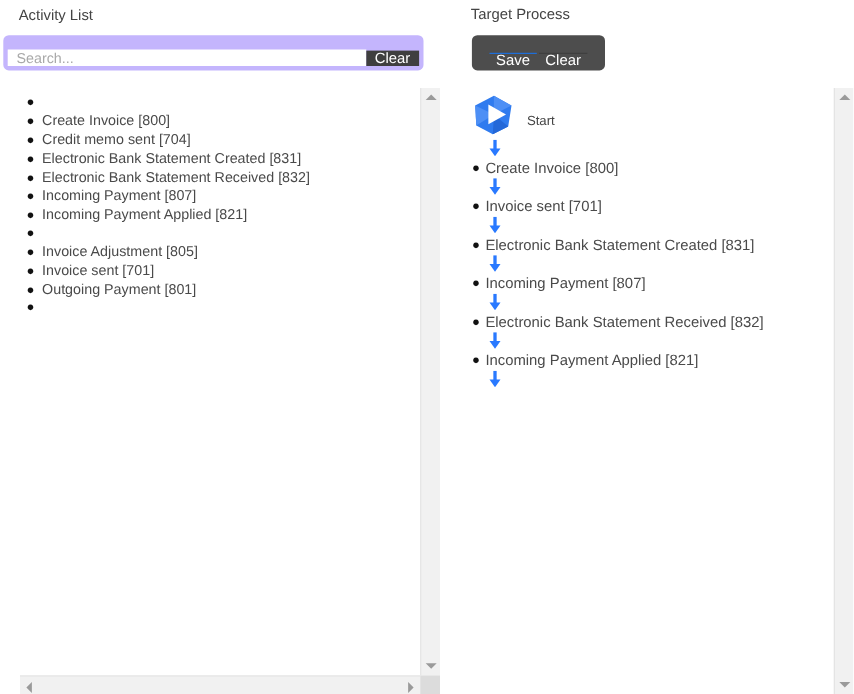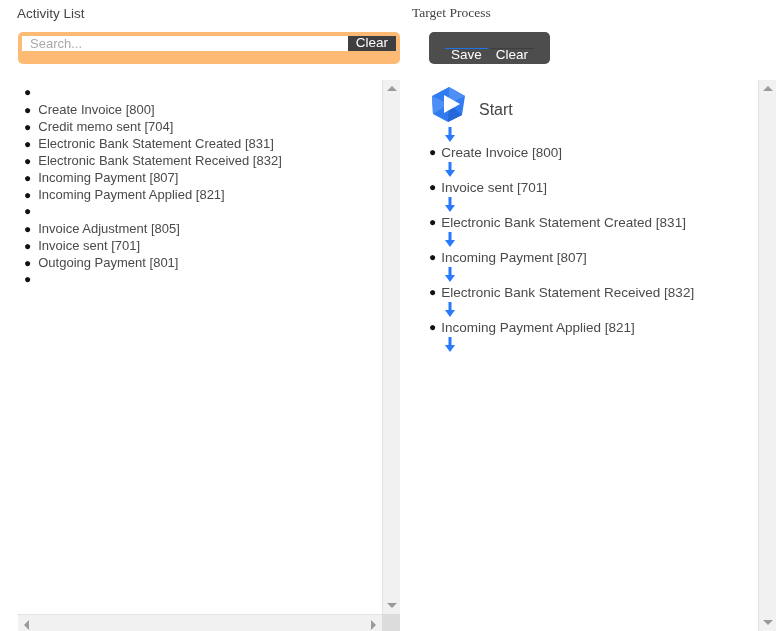--- a/index.html
+++ b/index.html
@@ -21,35 +21,35 @@
 
   
   .panel-title {
     position: absolute;
     font-size: 13.5px;
     color: #444444;
     line-height: 16px;
     white-space: nowrap;
   }
   #activity-title { left: 17px; top: 6px; }
-  #target-title   { left: 412px; top: 5px; font-family: Liberation Serif, serif; }
+  #target-title   { left: 428px; top: 5px; }
 
   
   #search-wrap {
     position: absolute;
-    left: 18px;
+    left: 3px;
     top: 32px;
     width: 382px;
     height: 32px;
     box-sizing: border-box;
-    background: #fdba74;
+    background: #c4b5fd;
     border-radius: 5px;
     padding: 4px;
     display: flex;
-    align-items: flex-start;
+    align-items: flex-end;
   }
   #search-input {
     flex: 1 1 auto;
     border: none;
     outline: none;
     background: #ffffff;
     font-family: "Liberation Sans", sans-serif;
     font-size: 13px;
     color: #333333;
     padding: 0 0 0 8px;
@@ -154,21 +154,21 @@
   .node-row {
     display: flex;
     align-items: center;
     white-space: nowrap;
     padding-left: 1px;
   }
   .terminal-row { height: 44px; }
   .step-row { height: 18px; }
 
   .terminal-label {
-    font-size: 16px;
+    font-size: 12px;
     color: #444444;
     margin-left: 10px;
     margin-top: 11px;
   }
   .step-label {
     font-size: 13.5px;
     color: #4a4a4a;
   }
   .step-bullet {
     color: #111111;

